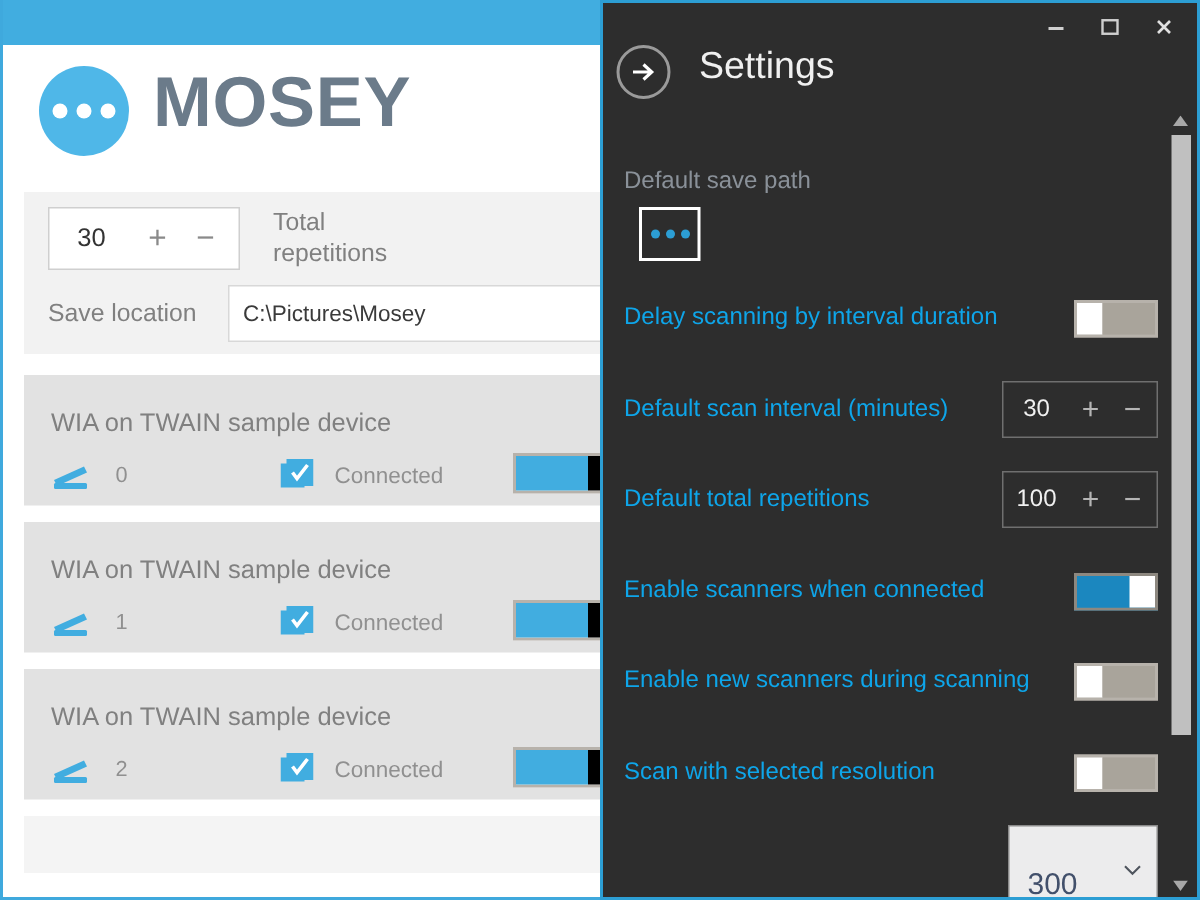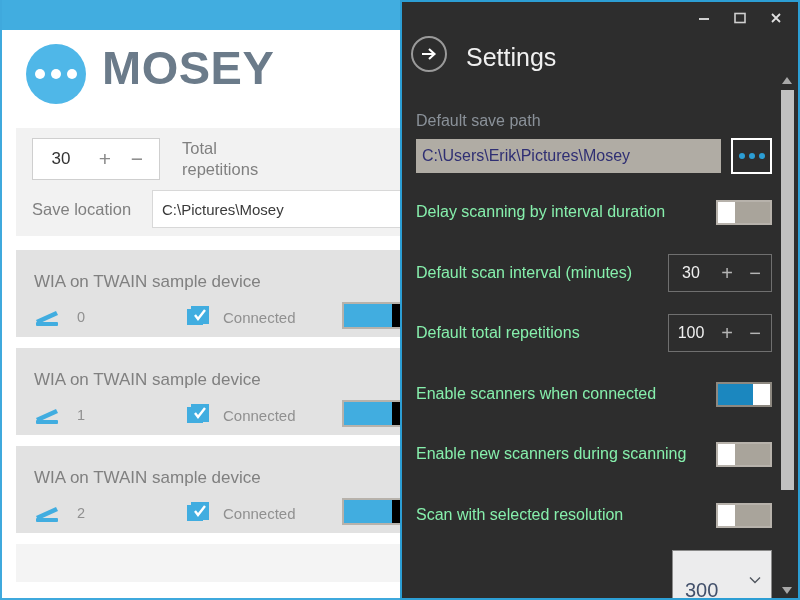--- a/index.html
+++ b/index.html
@@ -248,21 +248,21 @@
     justify-content: center;
     color: #d8d8d8;
   }
   .win-btn svg { display: block; }
 
   .settings-header {
     position: absolute;
     left: 9px;
     top: 28px;
     display: flex;
-    align-items: flex-end;
+    align-items: flex-start;
     height: 42px;
   }
   .back-circle {
     width: 36px;
     height: 36px;
     border-radius: 50%;
     border: 2px solid #9a9a9a;
     display: flex;
     align-items: center;
     justify-content: center;
@@ -329,21 +329,21 @@
   .setting-row {
     position: absolute;
     left: 14px;
     width: 356px;
     height: 40px;
     display: flex;
     align-items: center;
     justify-content: space-between;
   }
   .setting-row .lbl {
-    color: #86efac;
+    color: #0ea5e9;
     font-size: 16px;
   }
 
   .toggle-dark {
     width: 56px;
     height: 25px;
     border: 2px solid #b7b2ab;
     box-sizing: border-box;
     display: flex;
     align-items: stretch;
@@ -576,21 +576,20 @@
             <path d="M3 10 L15 10 M10 5 L15.5 10 L10 15" stroke="#ffffff" stroke-width="2.1" fill="none"></path>
           </svg>
       </div>
       <div class="settings-title">Settings</div>
     </div>
 
     <div class="settings-body">
 
       <div class="sgroup-label" style="top:32px">Default save path</div>
       <div class="spath-row">
-        <div class="spath-input">C:\Users\Erik\Pictures\Mosey</div>
         <div class="browse-btn">
           <span class="browse-dot"></span>
           <span class="browse-dot"></span>
           <span class="browse-dot"></span>
         </div>
       </div>
 
       <div class="setting-row" style="top:112px">
         <span class="lbl">Delay scanning by interval duration</span>
         <span class="toggle-dark">

